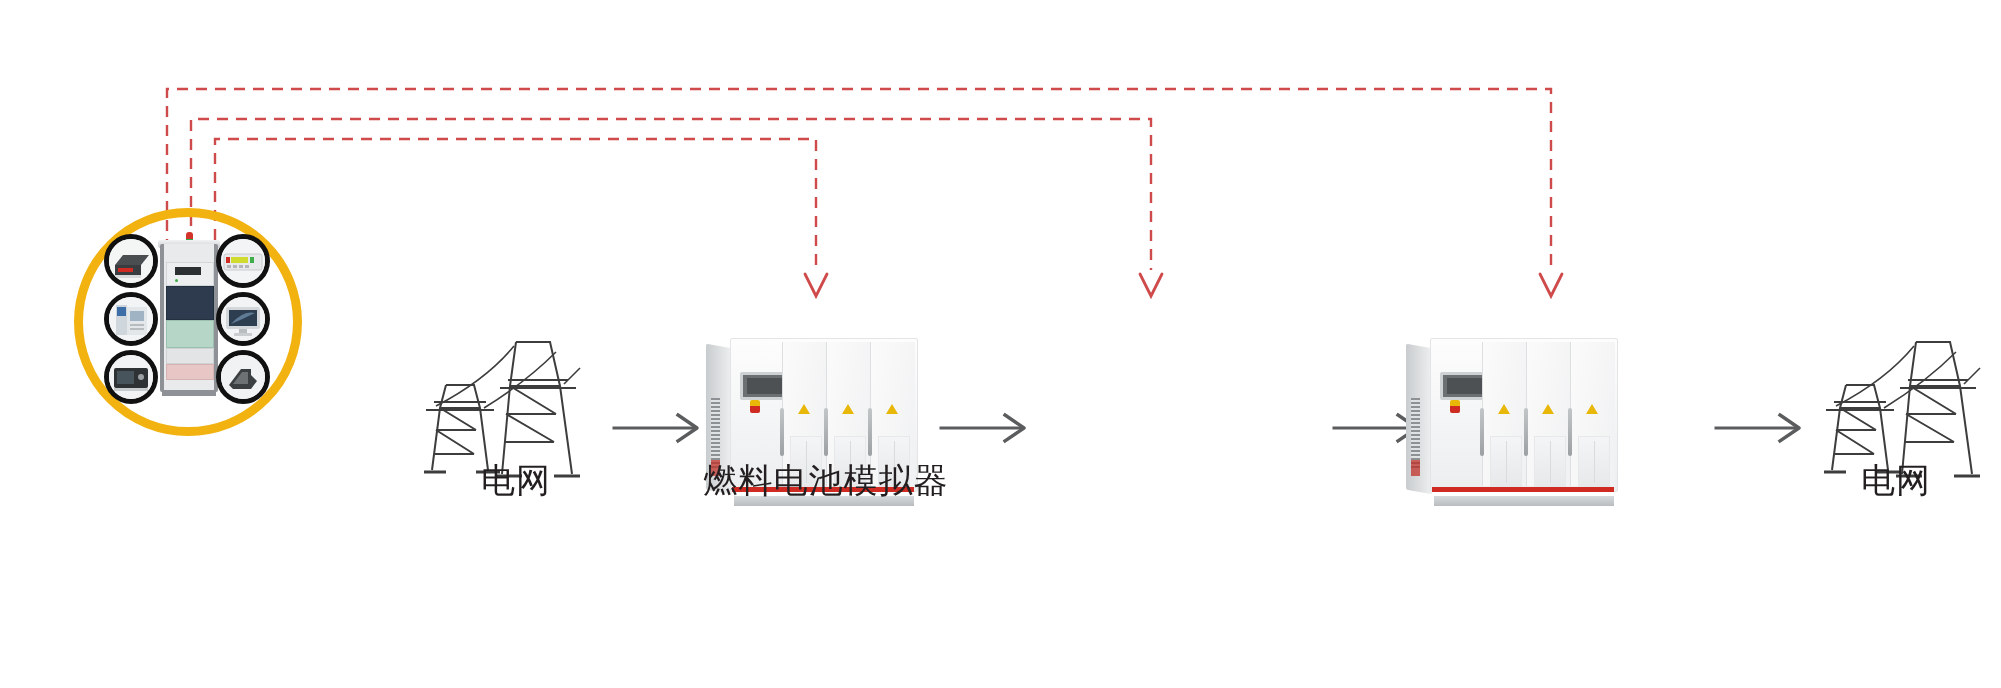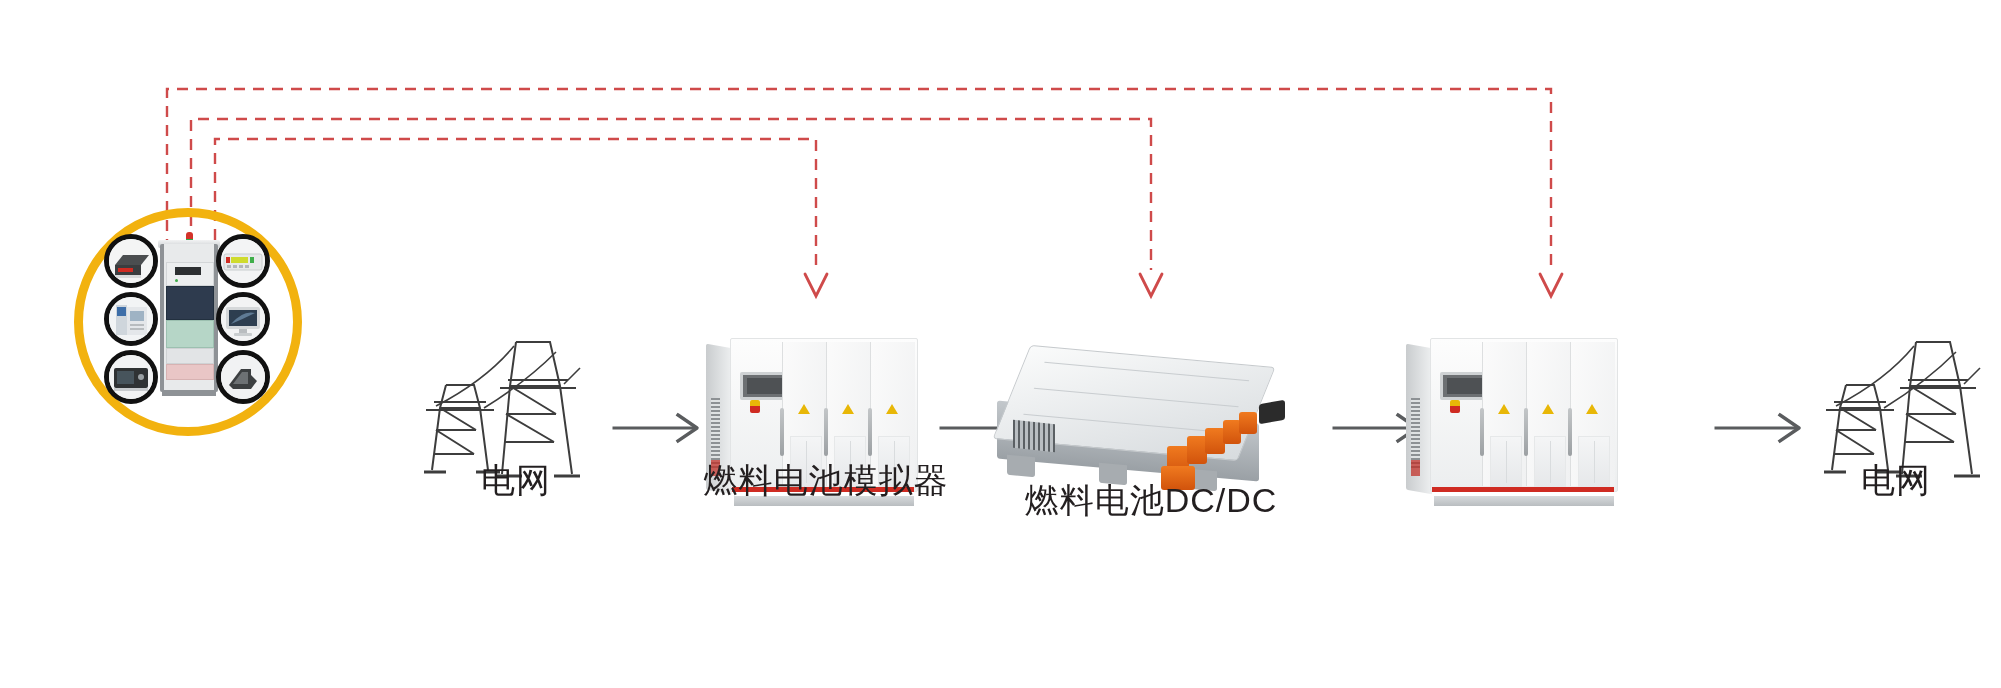--- a/index.html
+++ b/index.html
@@ -246,42 +246,20 @@
       <div class="warn" style="left:180px;top:66px"></div>
       <div class="vent" style="left:84px"></div>
       <div class="vent" style="left:128px"></div>
       <div class="vent" style="left:172px"></div>
       <div class="redline"></div>
       <div class="base"></div>
     </div>
     <div class="label" style="left:-40px;top:122px;width:320px">燃料电池模拟器</div>
   </div>
 
-  <div class="node" style="left:975px;top:350px;width:320px;height:160px">
-    <div class="dcdc">
-      <div class="case"></div>
-      <div class="lid">
-        <div class="lidrib" style="left:20px;right:20px"></div>
-        <div class="lidrib" style="left:20px;right:20px;top:40px"></div>
-        <div class="lidrib" style="left:20px;right:20px;top:66px"></div>
-      </div>
-      <div class="fin"></div>
-      <div class="foot" style="left:16px;top:106px"></div>
-      <div class="foot" style="left:108px;top:114px"></div>
-      <div class="foot" style="left:198px;top:120px"></div>
-      <div class="plug"></div>
-      <div class="conn" style="left:176px;top:96px;width:22px;height:30px"></div>
-      <div class="conn" style="left:196px;top:86px;width:20px;height:28px"></div>
-      <div class="conn" style="left:214px;top:78px;width:20px;height:26px"></div>
-      <div class="conn" style="left:232px;top:70px;width:18px;height:24px"></div>
-      <div class="conn" style="left:248px;top:62px;width:18px;height:22px"></div>
-      <div class="conn" style="left:170px;top:116px;width:34px;height:24px"></div>
-    </div>
-    <div class="label" style="left:-20px;top:130px;width:360px">燃料电池DC/DC</div>
-  </div>
 
   <div class="node" style="left:1390px;top:338px;width:240px;height:160px">
     <div class="cab">
       <div class="side"></div>
       <div class="sidevent"></div>
         <div class="siderd"></div>
       <div class="body"></div>
       <div class="screen">
           <i></i>
         </div>

